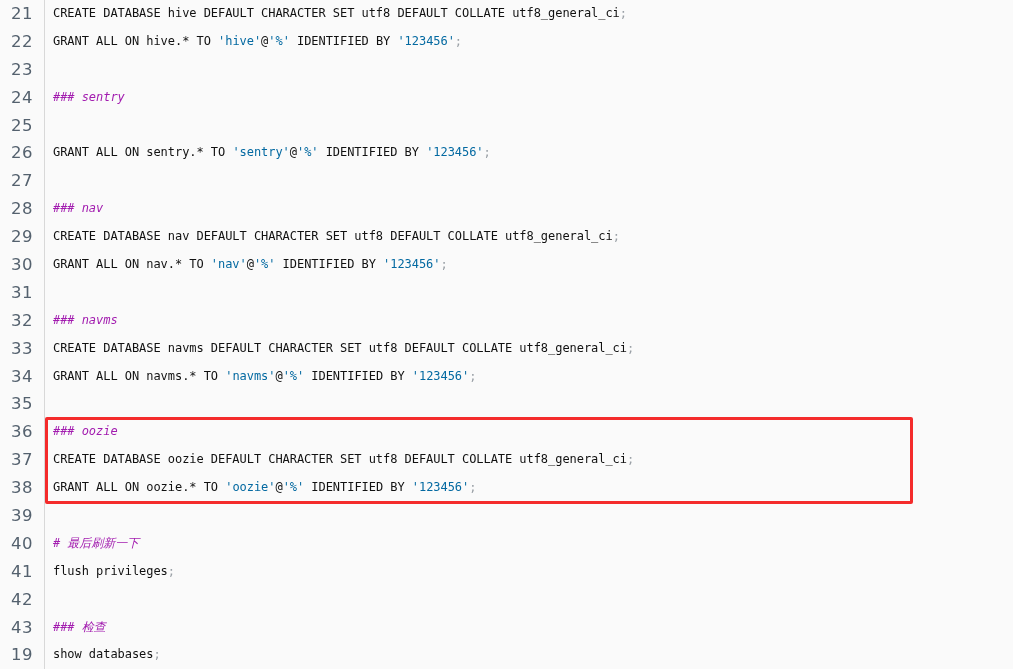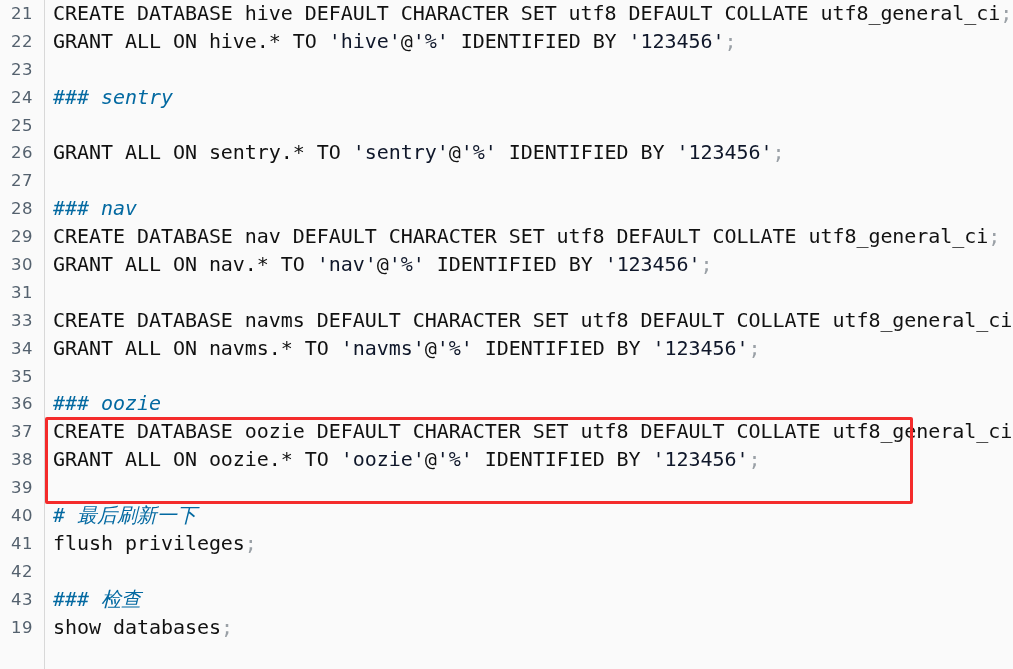--- a/index.html
+++ b/index.html
@@ -50,29 +50,29 @@
     font-family: "DejaVu Sans", "Liberation Sans", sans-serif;
     letter-spacing: 0.5px;
   }
 
   .line-content {
     position: absolute;
     left: 53px;
     top: 0;
     white-space: pre;
     color: #000000;
-    font-size: 20px;
+    font-size: 12px;
     font-family: "DejaVu Sans Mono", "Liberation Mono", monospace;
     letter-spacing: -0.05px;
   }
 
   .tok-plain   { color: #111111; }
-  .tok-string  { color: #0f172a; }
+  .tok-string  { color: #0369a1; }
   .tok-punc    { color: #9aa0a6; }
-  .tok-comment { color: #0369a1; font-style: italic; }
+  .tok-comment { color: #a21caf; font-style: italic; }
   .tok-cjk     { font-family: "DejaVu Sans", "Liberation Sans", sans-serif; }
 
   #highlight-box {
     position: absolute;
     left: 45px;
     top: 417px;
     width: 868px;
     height: 87px;
     border: 3px solid #f42b2b;
     border-radius: 2px;
@@ -90,20 +90,21 @@
       <div class="code-line"><span class="line-number">22</span><span class="line-content"><span class="tok-plain">GRANT ALL ON hive.* TO </span><span class="tok-string">'hive'</span><span class="tok-plain">@</span><span class="tok-string">'%'</span><span class="tok-plain"> IDENTIFIED BY </span><span class="tok-string">'123456'</span><span class="tok-punc">;</span></span></div>
       <div class="code-line"><span class="line-number">23</span><span class="line-content"></span></div>
       <div class="code-line"><span class="line-number">24</span><span class="line-content"><span class="tok-comment">### sentry</span></span></div>
       <div class="code-line"><span class="line-number">25</span></div>
       <div class="code-line"><span class="line-number">26</span><span class="line-content"><span class="tok-plain">GRANT ALL ON sentry.* TO </span><span class="tok-string">'sentry'</span><span class="tok-plain">@</span><span class="tok-string">'%'</span><span class="tok-plain"> IDENTIFIED BY </span><span class="tok-string">'123456'</span><span class="tok-punc">;</span></span></div>
       <div class="code-line"><span class="line-number">27</span><span class="line-content"></span></div>
       <div class="code-line"><span class="line-number">28</span><span class="line-content"><span class="tok-comment">### nav</span></span></div>
       <div class="code-line"><span class="line-number">29</span><span class="line-content"><span class="tok-plain">CREATE DATABASE nav DEFAULT CHARACTER SET utf8 DEFAULT COLLATE utf8_general_ci</span><span class="tok-punc">;</span></span></div>
       <div class="code-line"><span class="line-number">30</span><span class="line-content"><span class="tok-plain">GRANT ALL ON nav.* TO </span><span class="tok-string">'nav'</span><span class="tok-plain">@</span><span class="tok-string">'%'</span><span class="tok-plain"> IDENTIFIED BY </span><span class="tok-string">'123456'</span><span class="tok-punc">;</span></span></div>
       <div class="code-line"><span class="line-number">31</span><span class="line-content"></span></div>
+      <div class="code-line"><span class="line-number">32</span><span class="line-content"><span class="tok-comment">### navms</span></span></div>
       <div class="code-line"><span class="line-number">33</span><span class="line-content"><span class="tok-plain">CREATE DATABASE navms DEFAULT CHARACTER SET utf8 DEFAULT COLLATE utf8_general_ci</span><span class="tok-punc">;</span></span></div>
       <div class="code-line"><span class="line-number">34</span><span class="line-content"><span class="tok-plain">GRANT ALL ON navms.* TO </span><span class="tok-string">'navms'</span><span class="tok-plain">@</span><span class="tok-string">'%'</span><span class="tok-plain"> IDENTIFIED BY </span><span class="tok-string">'123456'</span><span class="tok-punc">;</span></span></div>
       <div class="code-line"><span class="line-number">35</span><span class="line-content"></span></div>
       <div class="code-line"><span class="line-number">36</span><span class="line-content"><span class="tok-comment">### oozie</span></span></div>
       <div class="code-line"><span class="line-number">37</span><span class="line-content"><span class="tok-plain">CREATE DATABASE oozie DEFAULT CHARACTER SET utf8 DEFAULT COLLATE utf8_general_ci</span><span class="tok-punc">;</span></span></div>
       <div class="code-line"><span class="line-number">38</span><span class="line-content"><span class="tok-plain">GRANT ALL ON oozie.* TO </span><span class="tok-string">'oozie'</span><span class="tok-plain">@</span><span class="tok-string">'%'</span><span class="tok-plain"> IDENTIFIED BY </span><span class="tok-string">'123456'</span><span class="tok-punc">;</span></span></div>
       <div class="code-line"><span class="line-number">39</span><span class="line-content"></span></div>
       <div class="code-line"><span class="line-number">40</span><span class="line-content"><span class="tok-comment"># </span><span class="tok-comment tok-cjk">最后刷新一下</span></span></div>
       <div class="code-line"><span class="line-number">41</span><span class="line-content"><span class="tok-plain">flush privileges</span><span class="tok-punc">;</span></span></div>
       <div class="code-line"><span class="line-number">42</span><span class="line-content"></span></div>

